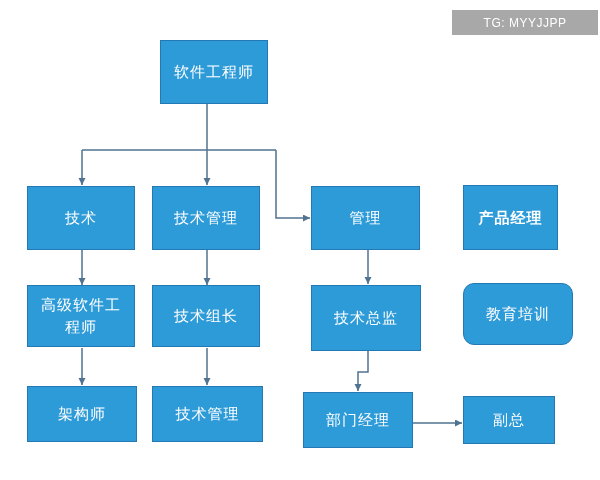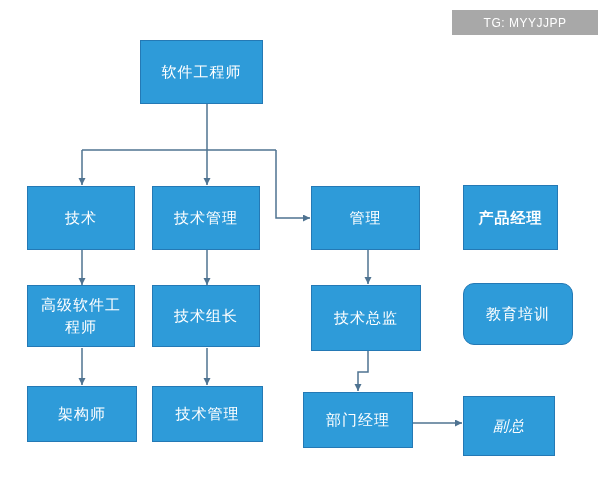--- a/index.html
+++ b/index.html
@@ -91,32 +91,32 @@
 
     <path class="edge" d="M82,348 L82,385" marker-end="url(#arrowhead)"></path>
 
     <path class="edge" d="M207,348 L207,385" marker-end="url(#arrowhead)"></path>
 
     <path class="edge" d="M368,351 L368,372 L358,372 L358,391" marker-end="url(#arrowhead)"></path>
 
     <path class="edge" d="M413,423 L462,423" marker-end="url(#arrowhead)"></path>
   </svg>
 
-  <div class="node" style="left:140px; top:40px; width:123px; height:64px;">软件工程师</div>
+  <div class="node" style="left:160px; top:40px; width:108px; height:64px;">软件工程师</div>
 
   <div class="node" style="left:27px; top:186px; width:108px; height:64px;">技术</div>
   <div class="node" style="left:152px; top:186px; width:108px; height:64px;">技术管理</div>
   <div class="node" style="left:311px; top:186px; width:109px; height:64px;">管理</div>
   <div class="node" style="left:463px; top:185px; width:95px; height:65px;font-weight:bold;">产品经理</div>
 
   <div class="node" style="left:27px; top:285px; width:108px; height:62px;">高级软件工程师</div>
   <div class="node" style="left:152px; top:285px; width:108px; height:62px;">技术组长</div>
   <div class="node" style="left:311px; top:285px; width:110px; height:66px;">技术总监</div>
   <div class="node" style="left:463px; top:283px; width:110px; height:62px;border-radius:11px;">教育培训</div>
 
   <div class="node" style="left:27px; top:386px; width:110px; height:56px;">架构师</div>
   <div class="node" style="left:152px; top:386px; width:111px; height:56px;">技术管理</div>
   <div class="node" style="left:303px; top:392px; width:110px; height:56px;">部门经理</div>
-  <div class="node" style="left:463px; top:396px; width:92px; height:60px;font-style:italic;">副总</div>
+  <div class="node" style="left:463px; top:396px; width:92px; height:48px;">副总</div>
 
   <div class="badge">TG: MYYJJPP</div>
 
 </div>
 
 </body></html>

